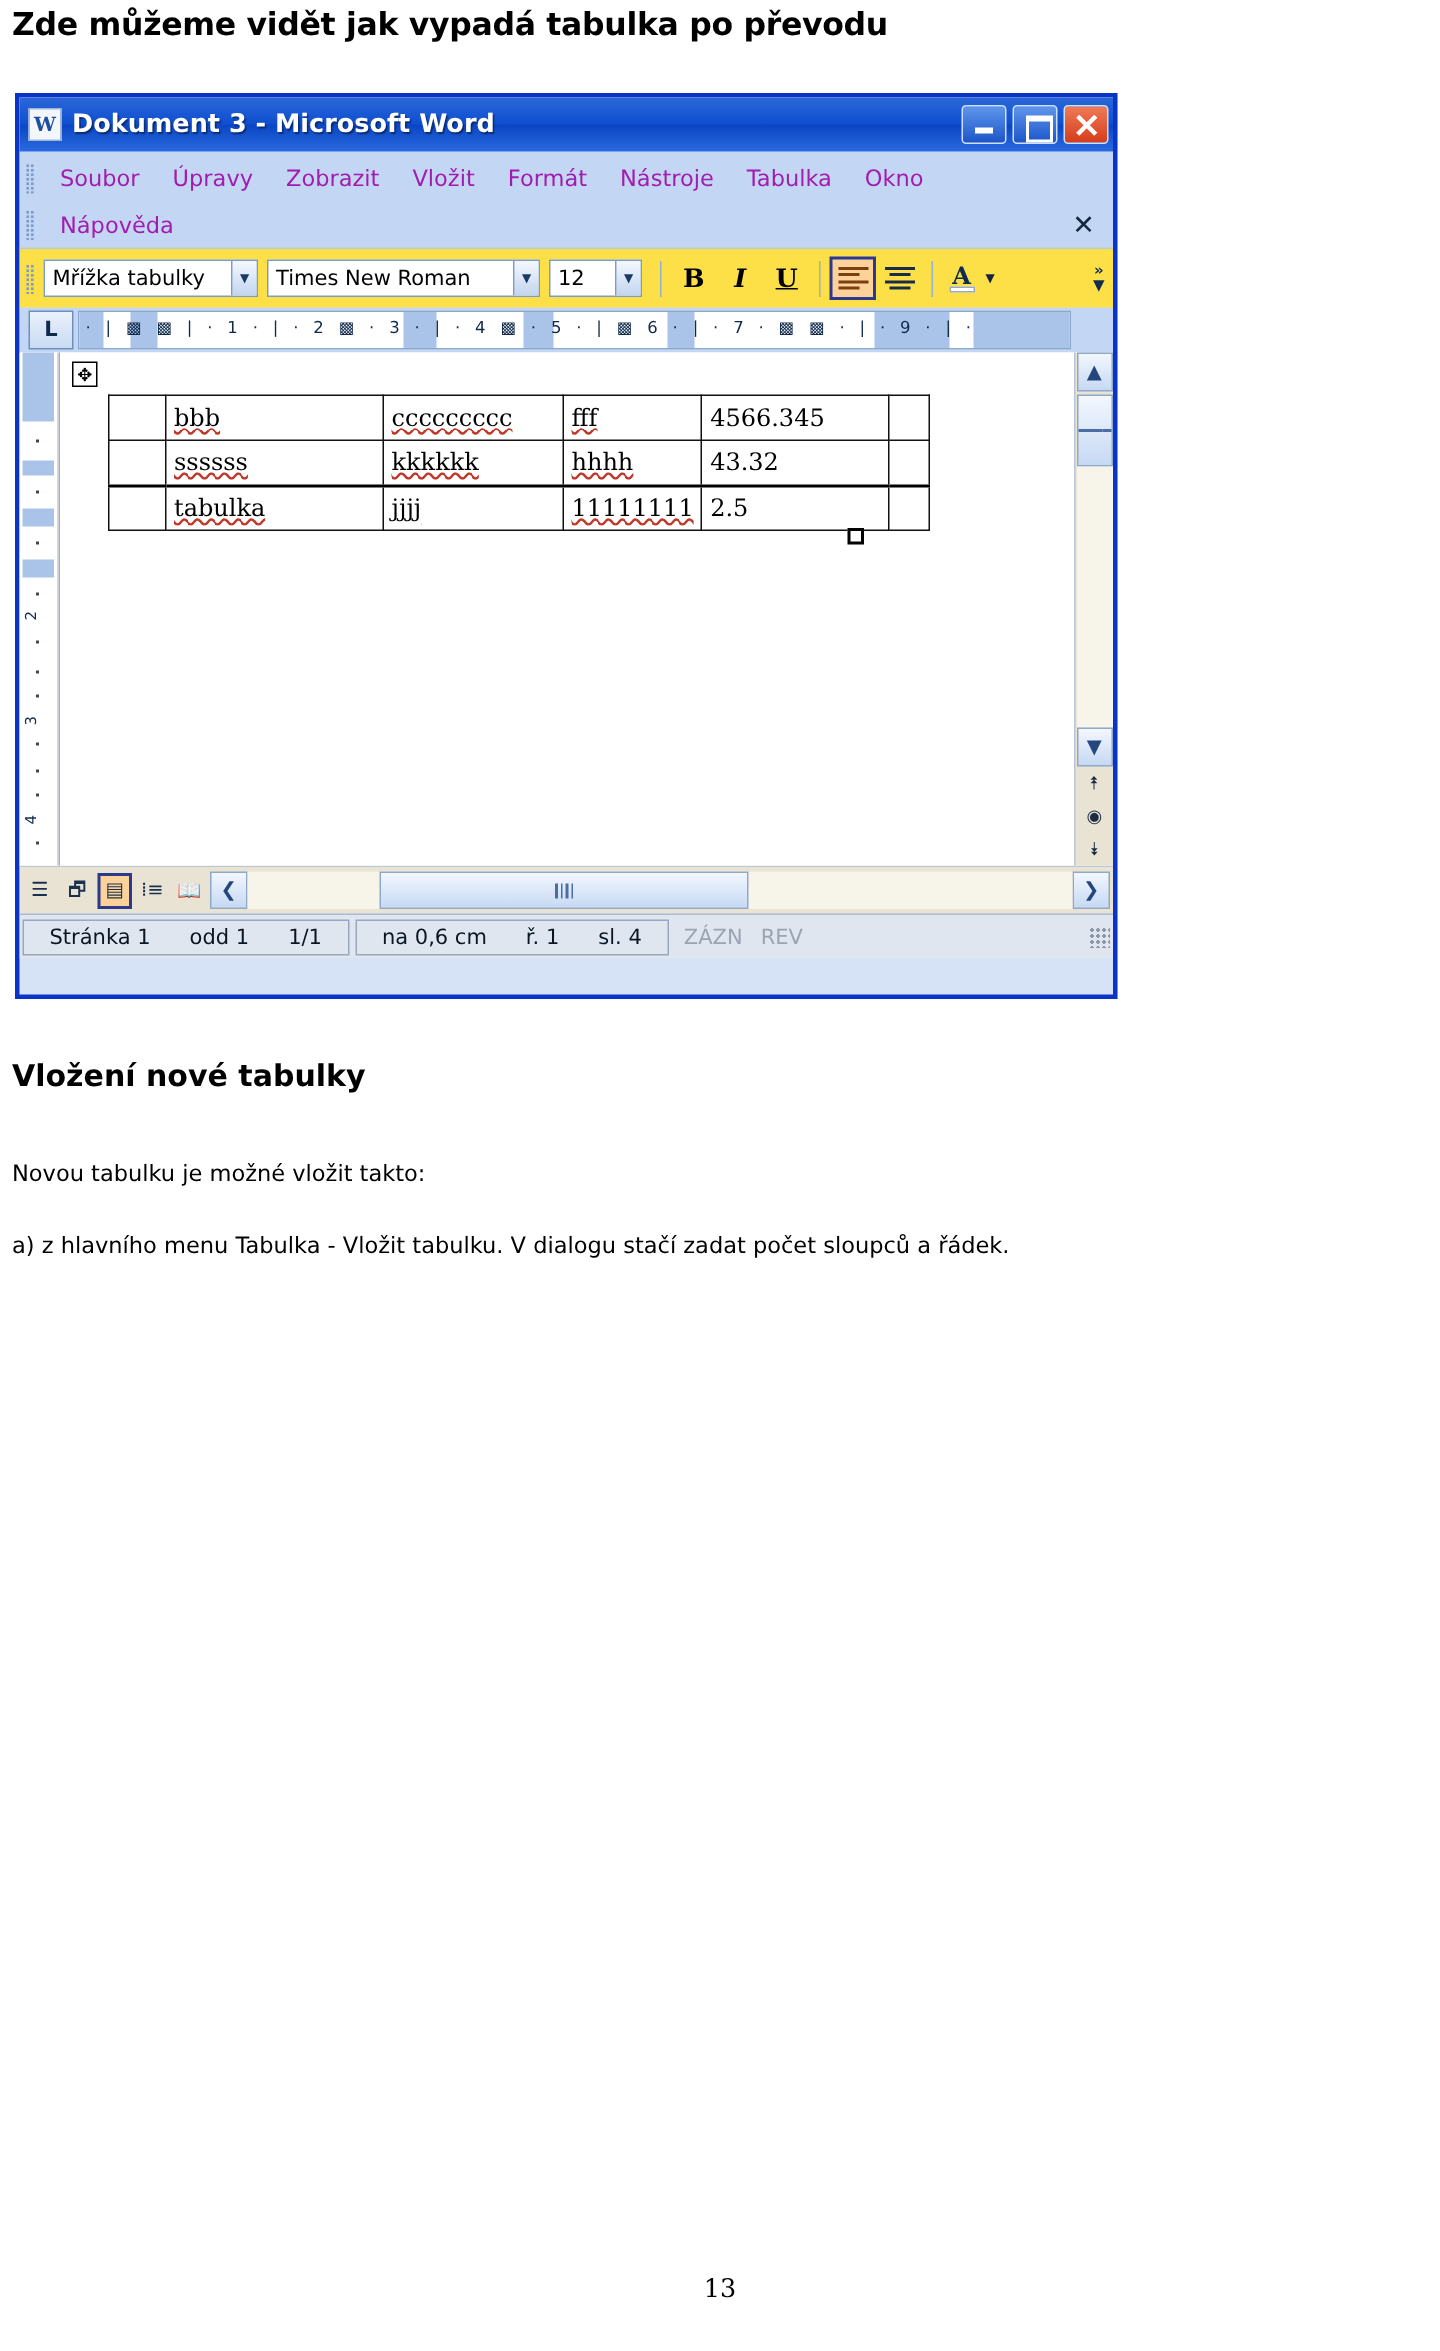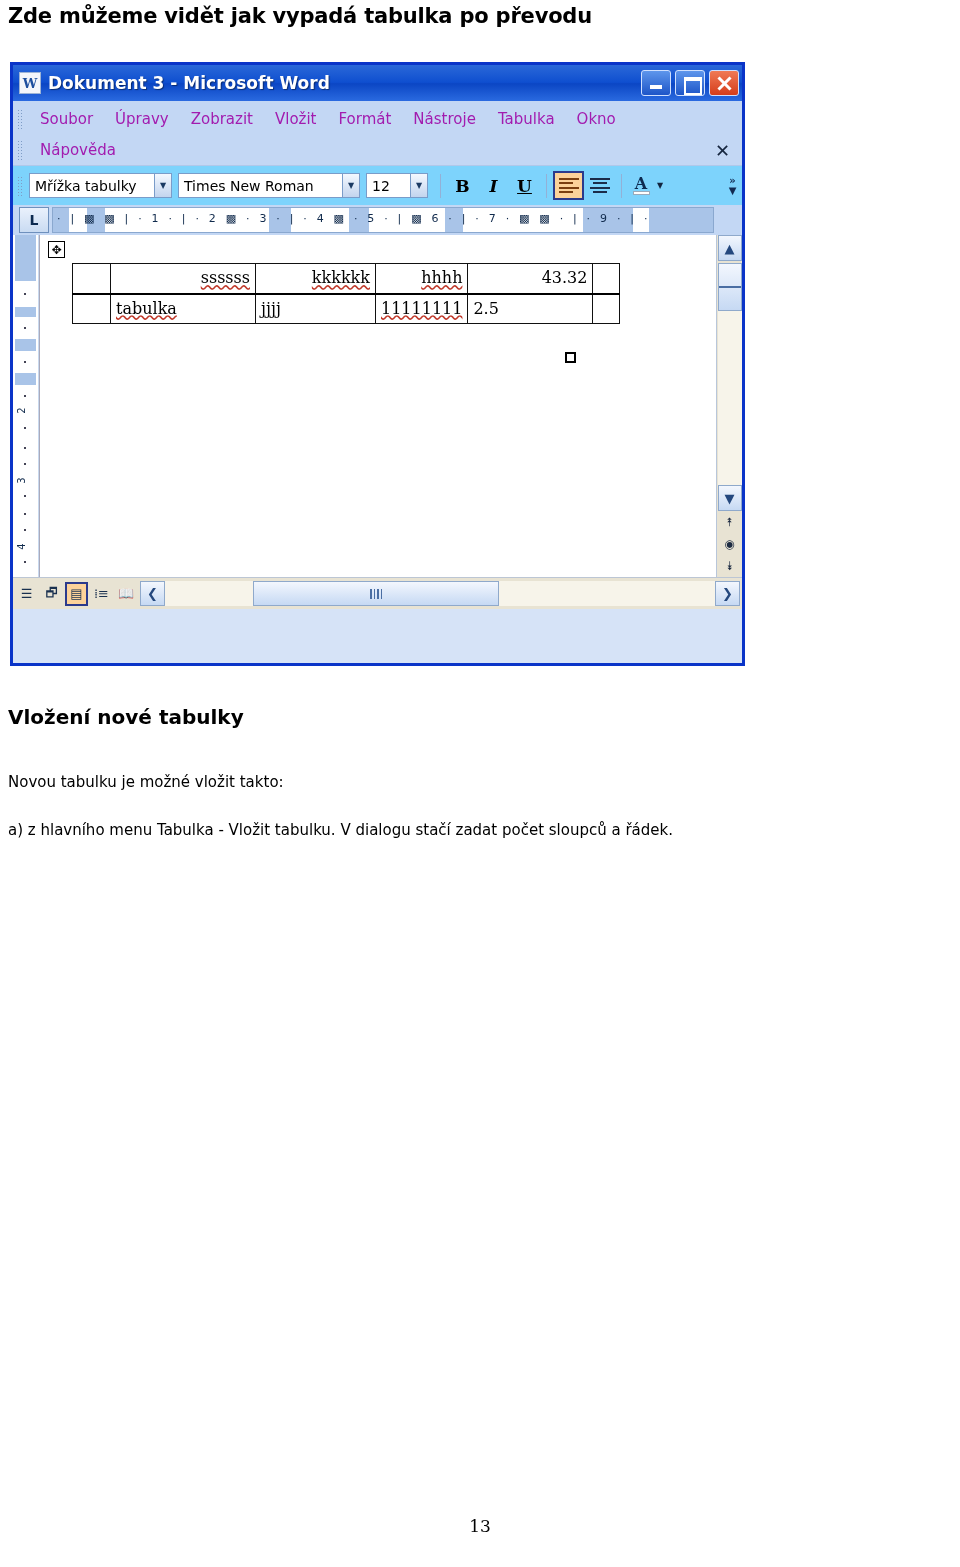--- a/index.html
+++ b/index.html
@@ -102,21 +102,21 @@
     padding:2px 11px;
     white-space:nowrap; cursor:default;
   }
   .menu-close-x{
     position:absolute; right:12px; top:6px;
     font-size:18px; font-weight:bold; color:#16263f; cursor:default;
   }
 
   
   .toolbar{
-    height:40px; background:#7dd3fc;
+    height:40px; background:#fde047;
     display:flex; align-items:center;
     padding-left:4px; position:relative;
     border-top:1px solid #b0c8ea;
   }
   .combo{
     height:25px; background:#fff;
     border:1px solid #7a9cc9;
     display:flex; align-items:center;
     font-size:14px; padding-left:5px;
     margin-right:6px;
@@ -228,21 +228,21 @@
     height:30px;
     vertical-align:middle;
     white-space:nowrap;
   }
   .wtable td.c0{ width:38px; }
   .wtable td.c1{ width:145px; }
   .wtable td.c2{ width:120px; }
   .wtable td.c3{ width:82px; }
   .wtable td.c4{ width:125px; }
   .wtable td.c5{ width:27px; }
-  .wtable tr.thick-bottom td{ border-bottom:2px solid #000;text-align:right; }
+  .wtable tr.thick-bottom td{ border-bottom:2px solid #000; }
   .sp-err{
     text-decoration:underline;
     text-decoration-style:wavy;
     text-decoration-color:#c0392b;
   }
   .move-handle{
     position:absolute; left:8px; top:6px;
     width:17px;height:17px;border:1px solid #000;background:#fff;
     display:flex;align-items:center;justify-content:center;
     font-size:12px; line-height:12px; color:#000;
@@ -474,20 +474,28 @@
       <div class="vdot" style="top:294px;"></div>
       <div class="vnum" style="top:306px;">4</div>
       <div class="vdot" style="top:326px;"></div>
     </div>
 
     <div class="canvas">
       <div class="move-handle">✥</div>
 
       <table class="wtable">
         <tbody>
+            <tr>
+          <td class="c0"></td>
+          <td class="c1"><span class="sp-err">bbb</span></td>
+          <td class="c2"><span class="sp-err">ccccccccc</span></td>
+          <td class="c3"><span class="sp-err">fff</span></td>
+          <td class="c4">4566.345</td>
+          <td class="c5"></td>
+        </tr>
         <tr class="thick-bottom">
           <td class="c0"></td>
           <td class="c1"><span class="sp-err">ssssss</span></td>
           <td class="c2"><span class="sp-err">kkkkkk</span></td>
           <td class="c3"><span class="sp-err">hhhh</span></td>
           <td class="c4">43.32</td>
           <td class="c5"></td>
         </tr>
         <tr>
           <td class="c0"></td>
@@ -530,20 +538,35 @@
       <div class="hs-thumb">
           <i></i>
           <i></i>
           <i></i>
           <i></i>
         </div>
     </div>
     <div class="hs-btn">❯</div>
   </div>
 
+  <div class="statusbar">
+    <div class="st-grp">
+      <span class="st-cell">Stránka 1</span>
+      <span class="st-cell">odd 1</span>
+      <span class="st-cell">1/1</span>
+    </div>
+    <div class="st-grp">
+      <span class="st-cell">na 0,6 cm</span>
+      <span class="st-cell">ř. 1</span>
+      <span class="st-cell">sl. 4</span>
+    </div>
+    <span class="st-dim">ZÁZN</span>
+    <span class="st-dim">REV</span>
+    <span class="st-grip"></span>
+  </div>
 
 </div>
 
 <div class="section-title">Vložení nové tabulky</div>
 <div class="intro">Novou tabulku je možné vložit takto:</div>
 <div class="para-block">
   <p>a) z hlavního menu Tabulka - Vložit tabulku. V dialogu stačí zadat počet sloupců a řádek.</p>
 </div>
 <div class="page-num">13</div>
 

